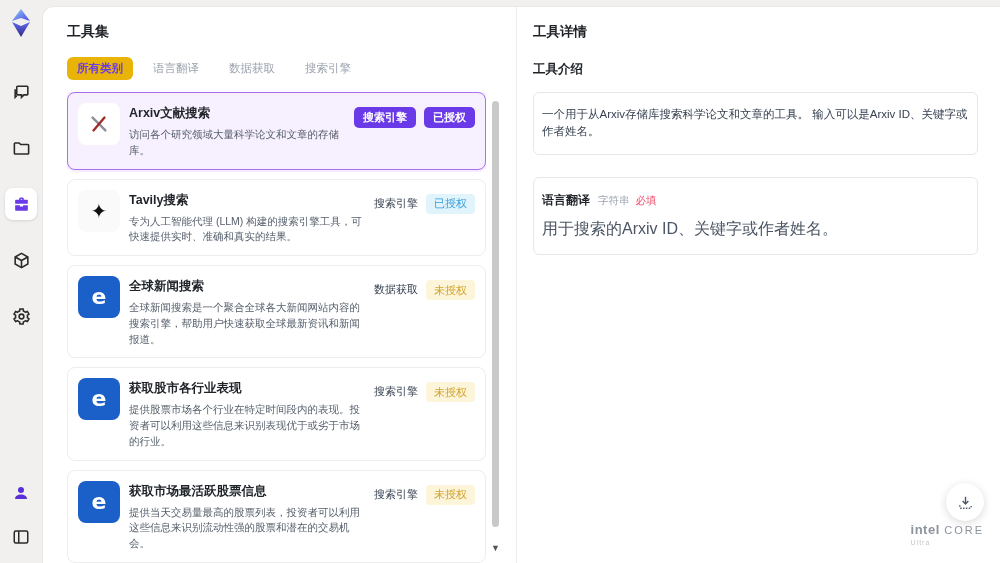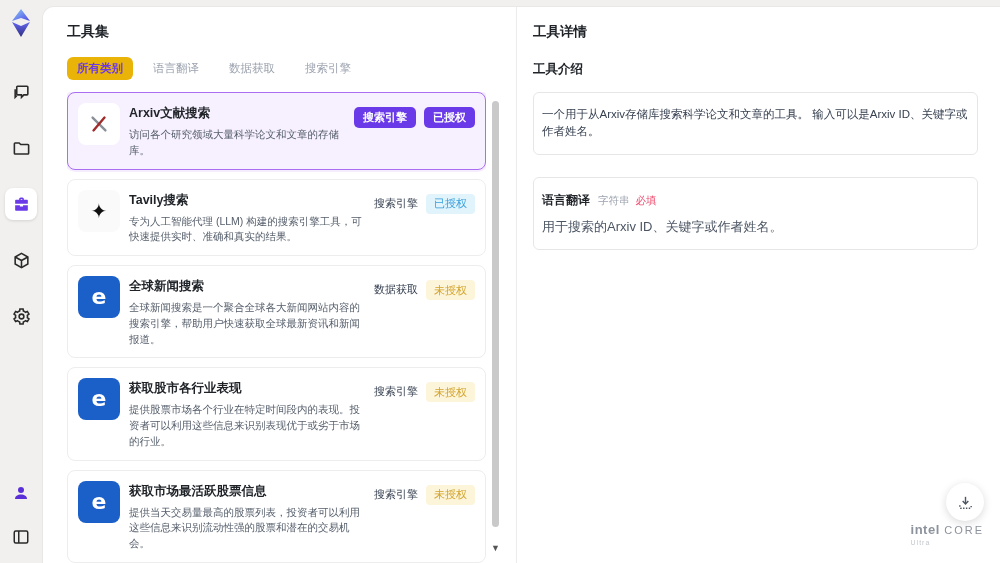--- a/index.html
+++ b/index.html
@@ -81,21 +81,21 @@
   .detail-title { font-size:13.5px; font-weight:bold; margin-bottom:20px; }
   .section-heading { font-size:12.5px; font-weight:bold; margin-bottom:14px; }
   .detail-box {
     border:1px solid #e6e6e6; border-radius:6px; background:#fff;
     padding:13px 8px; margin-bottom:22px; font-size:11.5px; color:#374151; line-height:1.5;
   }
   .param-row .param-head { margin-bottom:8px; }
   .param-name { font-size:12px; font-weight:bold; color:#1f2328; }
   .param-type { font-size:10.5px; color:#9ca3af; margin-left:8px; }
   .param-required { font-size:10.5px; color:#ef4b6e; margin-left:6px; }
-  .param-desc { font-size:13px; color:#4b5563; }
+  .param-desc { font-size:16px; color:#4b5563; }
   
   .fab {
     position:absolute; right:16px; bottom:42px; width:38px; height:38px; border-radius:50%;
     background:#fff; box-shadow:0 2px 8px rgba(0,0,0,.15); display:flex; align-items:center;
     justify-content:center; cursor:pointer; color:#4b5563;
   }
   .watermark { position:absolute; right:16px; bottom:17px; color:#8d939c; line-height:1; }
   .watermark .w1 { font-size:13px; font-weight:bold; letter-spacing:.5px; }
   .watermark .w2 { font-size:11px; letter-spacing:2px; text-transform:uppercase; font-weight:normal; }
   .watermark .w3 { font-size:7px; color:#c3c7cc; display:block; margin-top:2px; letter-spacing:1px; }

